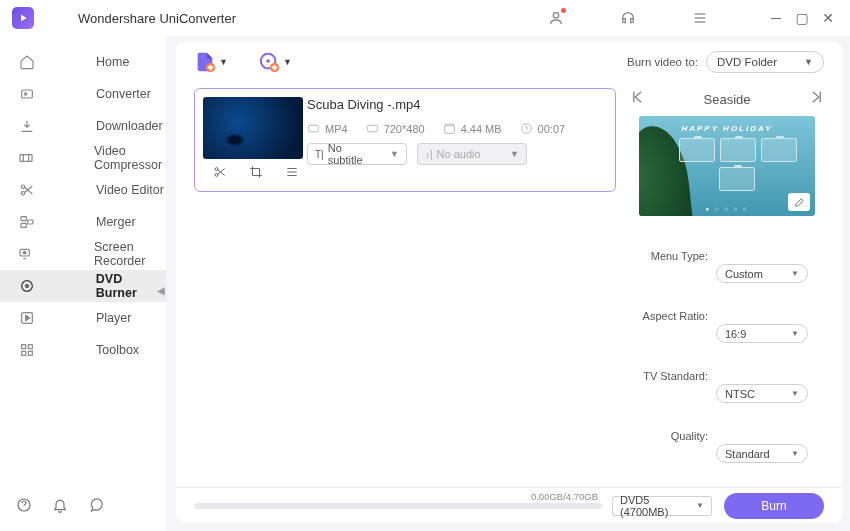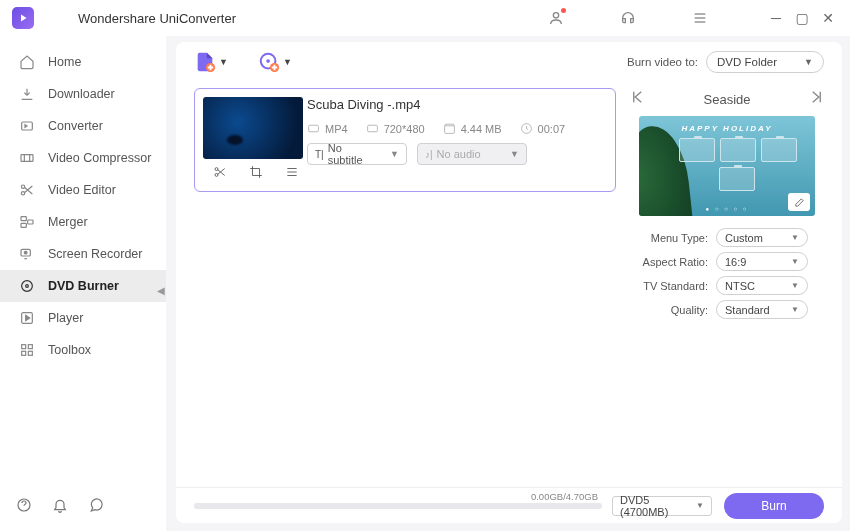--- a/index.html
+++ b/index.html
@@ -9,21 +9,21 @@
 .app-logo svg { width: 12px; height: 12px; fill: #fff; }
 .app-title { margin-left: 10px; font-size: 13px; color: #333; }
 .titlebar-spacer { flex: 1; }
 .titlebar-icon { width: 24px; height: 24px; display: flex; align-items: center; justify-content: center; margin-left: 14px; color: #666; cursor: pointer; position: relative; }
 .titlebar-icon.dot::after { content: ''; position: absolute; top: 2px; right: 2px; width: 5px; height: 5px; background: #f55; border-radius: 50%; }
 .window-controls { display: flex; margin-left: 14px; }
 .win-ctrl { width: 20px; height: 20px; display: flex; align-items: center; justify-content: center; margin-left: 6px; color: #666; cursor: pointer; font-size: 14px; }
 
 .body-row { display: flex; height: calc(531px - 36px); }
 .sidebar { width: 166px; background: #fff; display: flex; flex-direction: column; padding-top: 10px; position: relative; }
-.side-item { height: 32px; display: flex; align-items: center; padding-left: 18px; font-size: 12.5px; color: #555; cursor: pointer; }
+.side-item { height: 32px; display: flex; align-items: center; padding-left: 18px; font-size: 12.5px; color: #555; cursor: pointer; gap: 48px; }
 .side-item.active { background: #ececec; font-weight: 600; color: #222; }
 .side-icon { width: 18px; height: 18px; margin-right: 12px; display: flex; align-items: center; justify-content: center; color: #888; }
 .side-item.active .side-icon { color: #333; }
 .sidebar-collapse { position: absolute; right: -1px; top: 244px; width: 10px; height: 20px; cursor: pointer; color: #999; font-size: 10px; display: flex; align-items: center; }
 .sidebar-spacer { flex: 1; }
 .sidebar-footer { display: flex; padding: 10px 14px 16px; gap: 16px; }
 .sf-icon { width: 20px; height: 20px; display: flex; align-items: center; justify-content: center; color: #777; cursor: pointer; }
 
 .main { flex: 1; background: #f5f5f7; display: flex; flex-direction: column; }
 .main-inner { margin: 6px 8px 8px 10px; background: #fff; border-radius: 8px; flex: 1; display: flex; flex-direction: column; }
@@ -67,21 +67,21 @@
 .tpl-slots { position: absolute; left: 40px; top: 22px; right: 8px; display: flex; flex-wrap: wrap; gap: 5px; }
 .tpl-slot { width: 36px; height: 24px; border: 1px solid #cce5ec; border-radius: 2px; background: rgba(255,255,255,0.18); position: relative; }
 .tpl-slot::after { content: ''; position: absolute; top: -3px; left: 14px; width: 8px; height: 3px; background: #cce5ec; border-radius: 1px 1px 0 0; }
 .tpl-dots { position: absolute; bottom: 4px; left: 0; right: 0; text-align: center; font-size: 6px; color: #fff; letter-spacing: 2px; }
 .tpl-edit { position: absolute; right: 5px; bottom: 5px; width: 22px; height: 18px; background: #fff; border-radius: 3px; display: flex; align-items: center; justify-content: center; cursor: pointer; }
 .tpl-edit svg { width: 11px; height: 11px; stroke: #555; fill: none; stroke-width: 1.8; }
 
 .settings { margin-top: 2px; }
 .setting-row { display: flex; align-items: center; margin-bottom: 5px; }
 .setting-label { font-size: 11px; color: #555; width: 78px; text-align: right; margin-right: 8px; }
-.setting-field { flex: 1; }
+.setting-field { flex: 1; margin-top: 36px; }
 .s-input { width: 92px; height: 19px; border: 1px solid #d0d0d4; border-radius: 10px; padding: 0 8px; font-size: 11px; color: #444; }
 .s-select { width: 92px; height: 19px; border: 1px solid #d0d0d4; border-radius: 10px; padding: 0 8px; font-size: 11px; color: #444; display: flex; align-items: center; justify-content: space-between; cursor: pointer; }
 .s-select .caret { font-size: 8px; color: #777; }
 
 .bottom-bar { height: 36px; display: flex; align-items: center; padding: 0 18px 0 18px; border-top: 1px solid #eee; }
 .progress { flex: 1; height: 6px; background: #e8e8ec; border-radius: 3px; position: relative; margin-right: 10px; }
 .progress-txt { position: absolute; right: 4px; top: -12px; font-size: 9.5px; color: #888; }
 .disc-sel { width: 100px; height: 20px; border: 1px solid #d0d0d4; border-radius: 3px; font-size: 11px; color: #444; display: flex; align-items: center; padding: 0 7px; justify-content: space-between; cursor: pointer; margin-right: 12px; }
 .disc-sel .caret { font-size: 8px; color: #777; }
 .burn-btn { width: 100px; height: 26px; background: #7e6af0; color: #fff; border-radius: 13px; display: flex; align-items: center; justify-content: center; font-size: 12px; cursor: pointer; border: none; }
@@ -128,33 +128,33 @@
       <span class="side-icon">
           <svg viewBox="0 0 24 24" width="16" height="16" fill="none" stroke="currentColor" stroke-width="1.8">
             <path d="M3 11l9-8 9 8v9a2 2 0 01-2 2H5a2 2 0 01-2-2z"></path>
           </svg>
         </span>
       <span>Home</span>
     </div>
     <div class="side-item">
       <span class="side-icon">
           <svg viewBox="0 0 24 24" width="16" height="16" fill="none" stroke="currentColor" stroke-width="1.8">
-            <path d="M12 4v10m0 0l-4-4m4 4l4-4M4 20h16"></path>
-          </svg>
-        </span>
-      <span>Downloader</span>
-    </div>
-    <div class="side-item">
-      <span class="side-icon">
-          <svg viewBox="0 0 24 24" width="16" height="16" fill="none" stroke="currentColor" stroke-width="1.8">
             <rect x="4" y="6" width="16" height="12" rx="2"></rect>
             <path d="M9 10l3 2-3 2z" fill="currentColor"></path>
           </svg>
         </span>
       <span>Converter</span>
+    </div>
+    <div class="side-item">
+      <span class="side-icon">
+          <svg viewBox="0 0 24 24" width="16" height="16" fill="none" stroke="currentColor" stroke-width="1.8">
+            <path d="M12 4v10m0 0l-4-4m4 4l4-4M4 20h16"></path>
+          </svg>
+        </span>
+      <span>Downloader</span>
     </div>
     <div class="side-item">
       <span class="side-icon">
           <svg viewBox="0 0 24 24" width="16" height="16" fill="none" stroke="currentColor" stroke-width="1.8">
             <rect x="3" y="7" width="18" height="10" rx="1"></rect>
             <path d="M8 7v10M16 7v10"></path>
           </svg>
         </span>
       <span>Video Compressor</span>
     </div>

